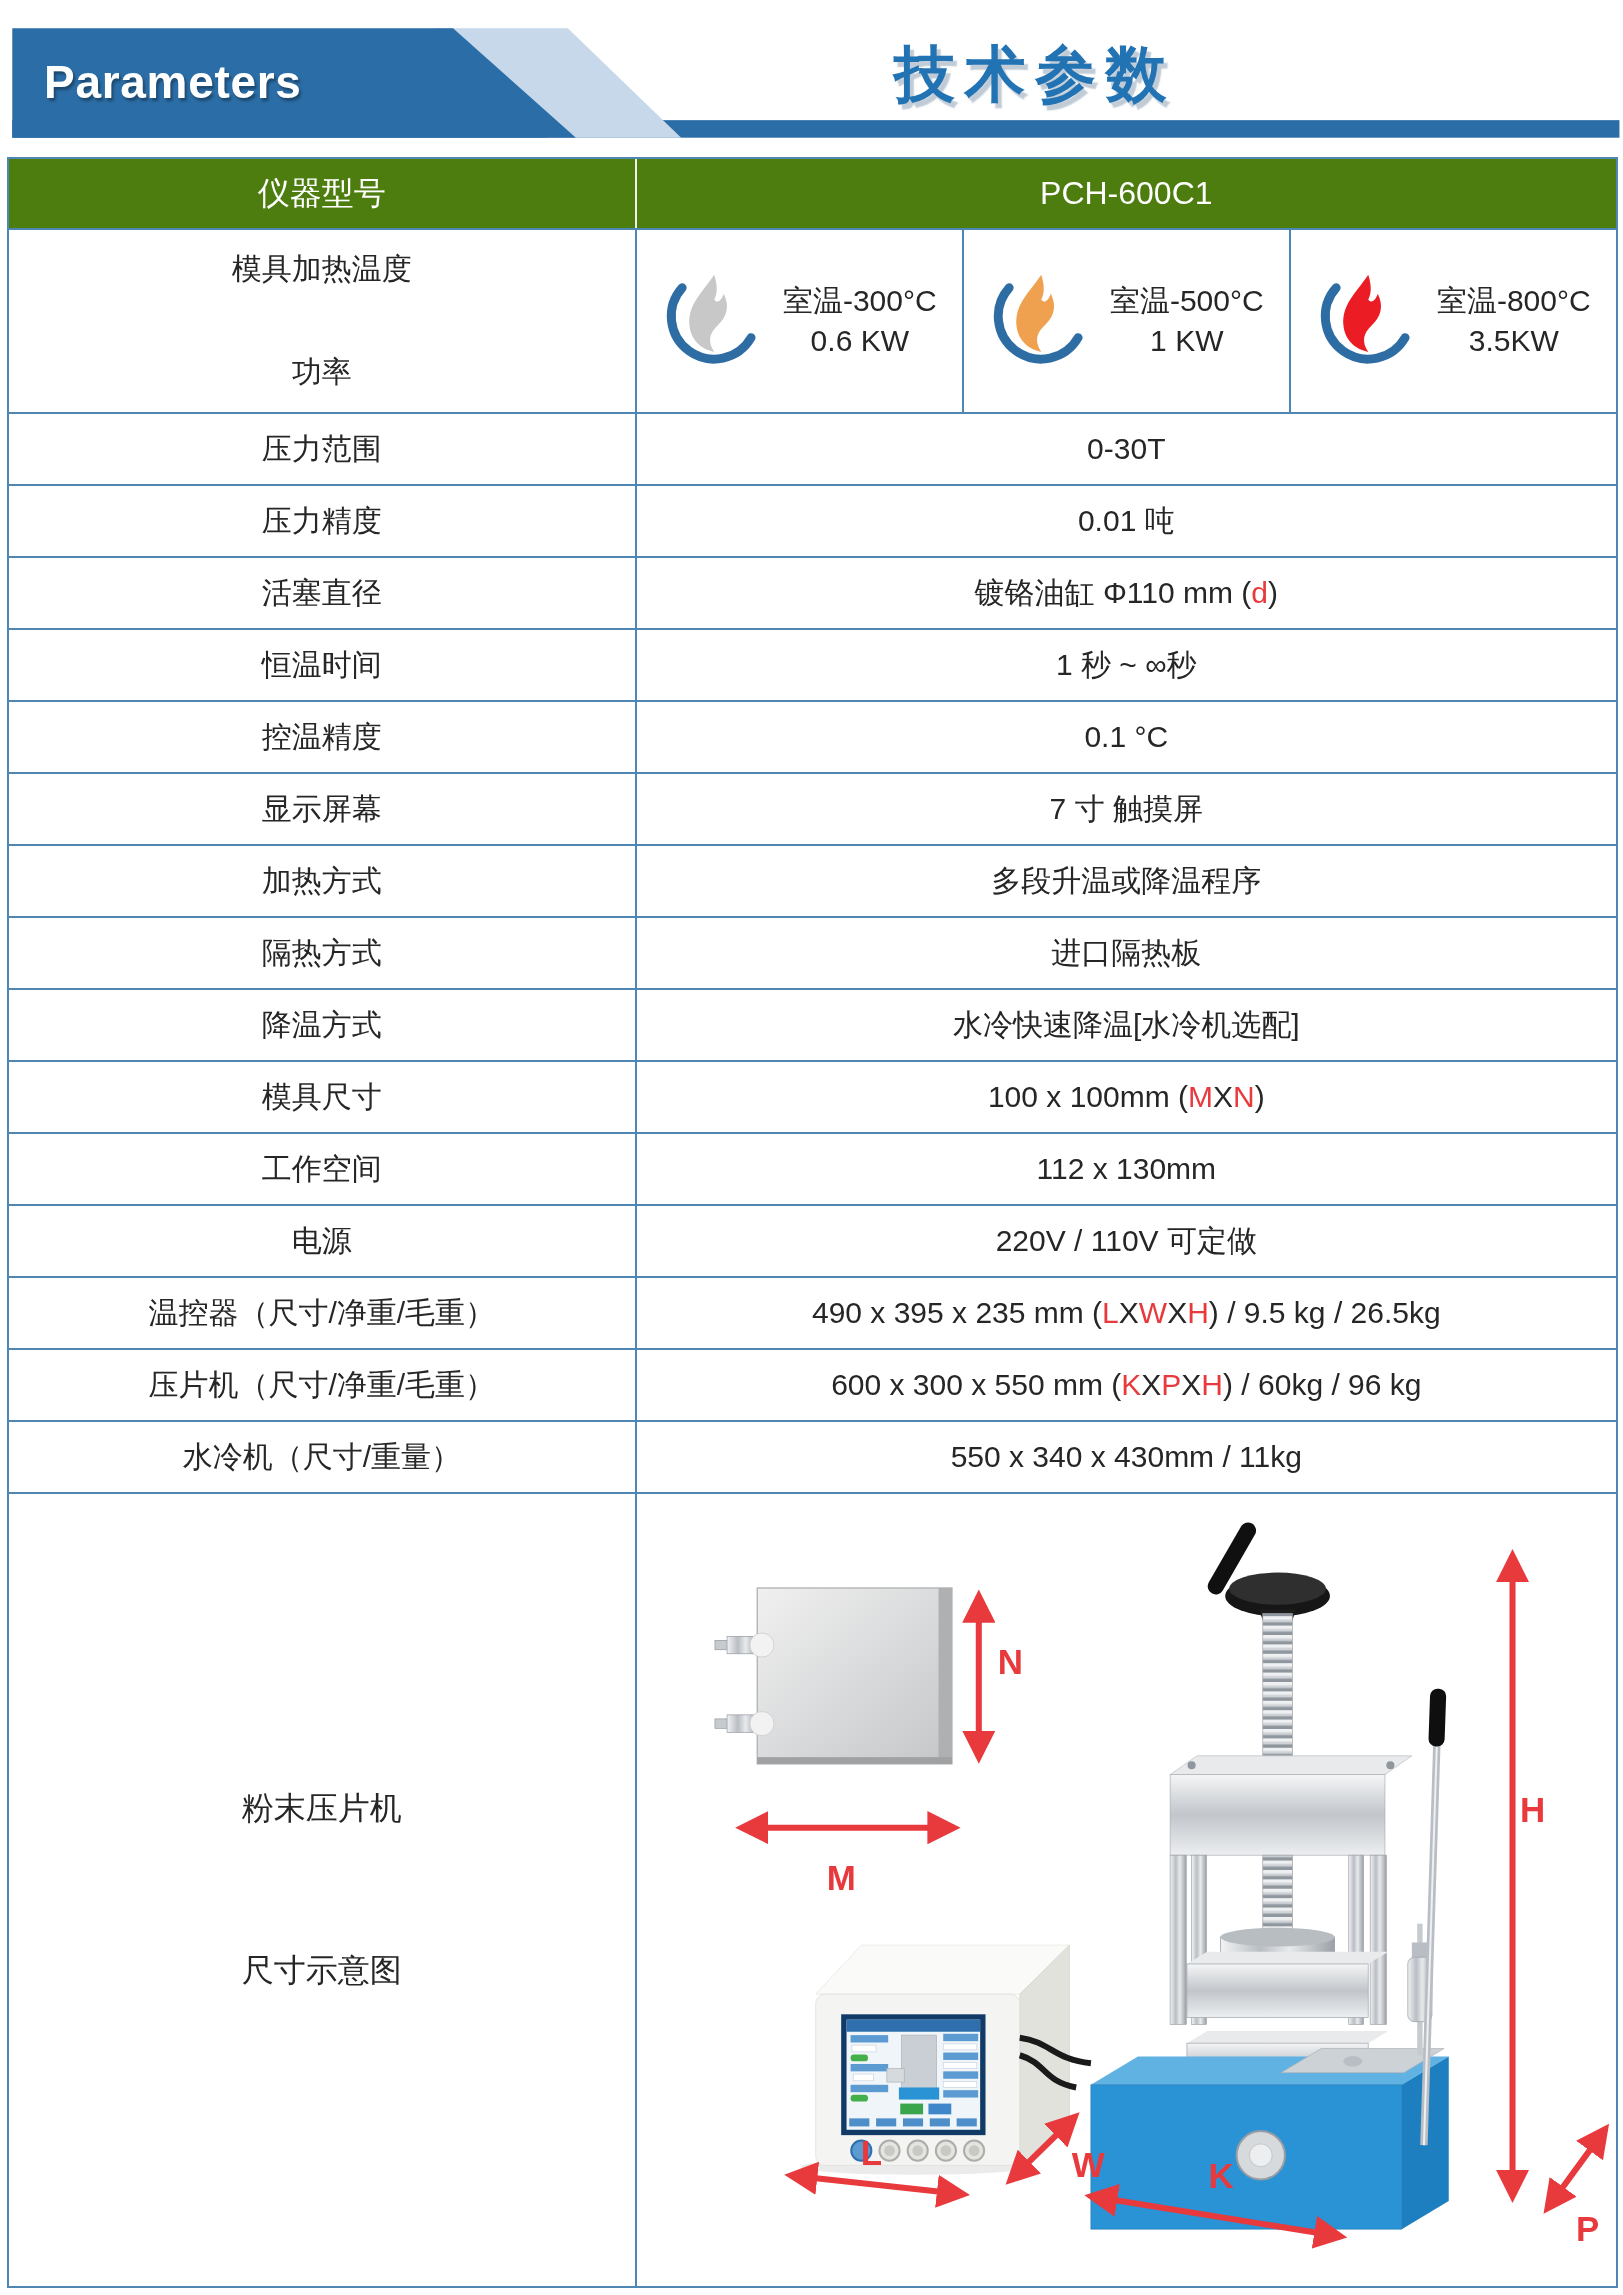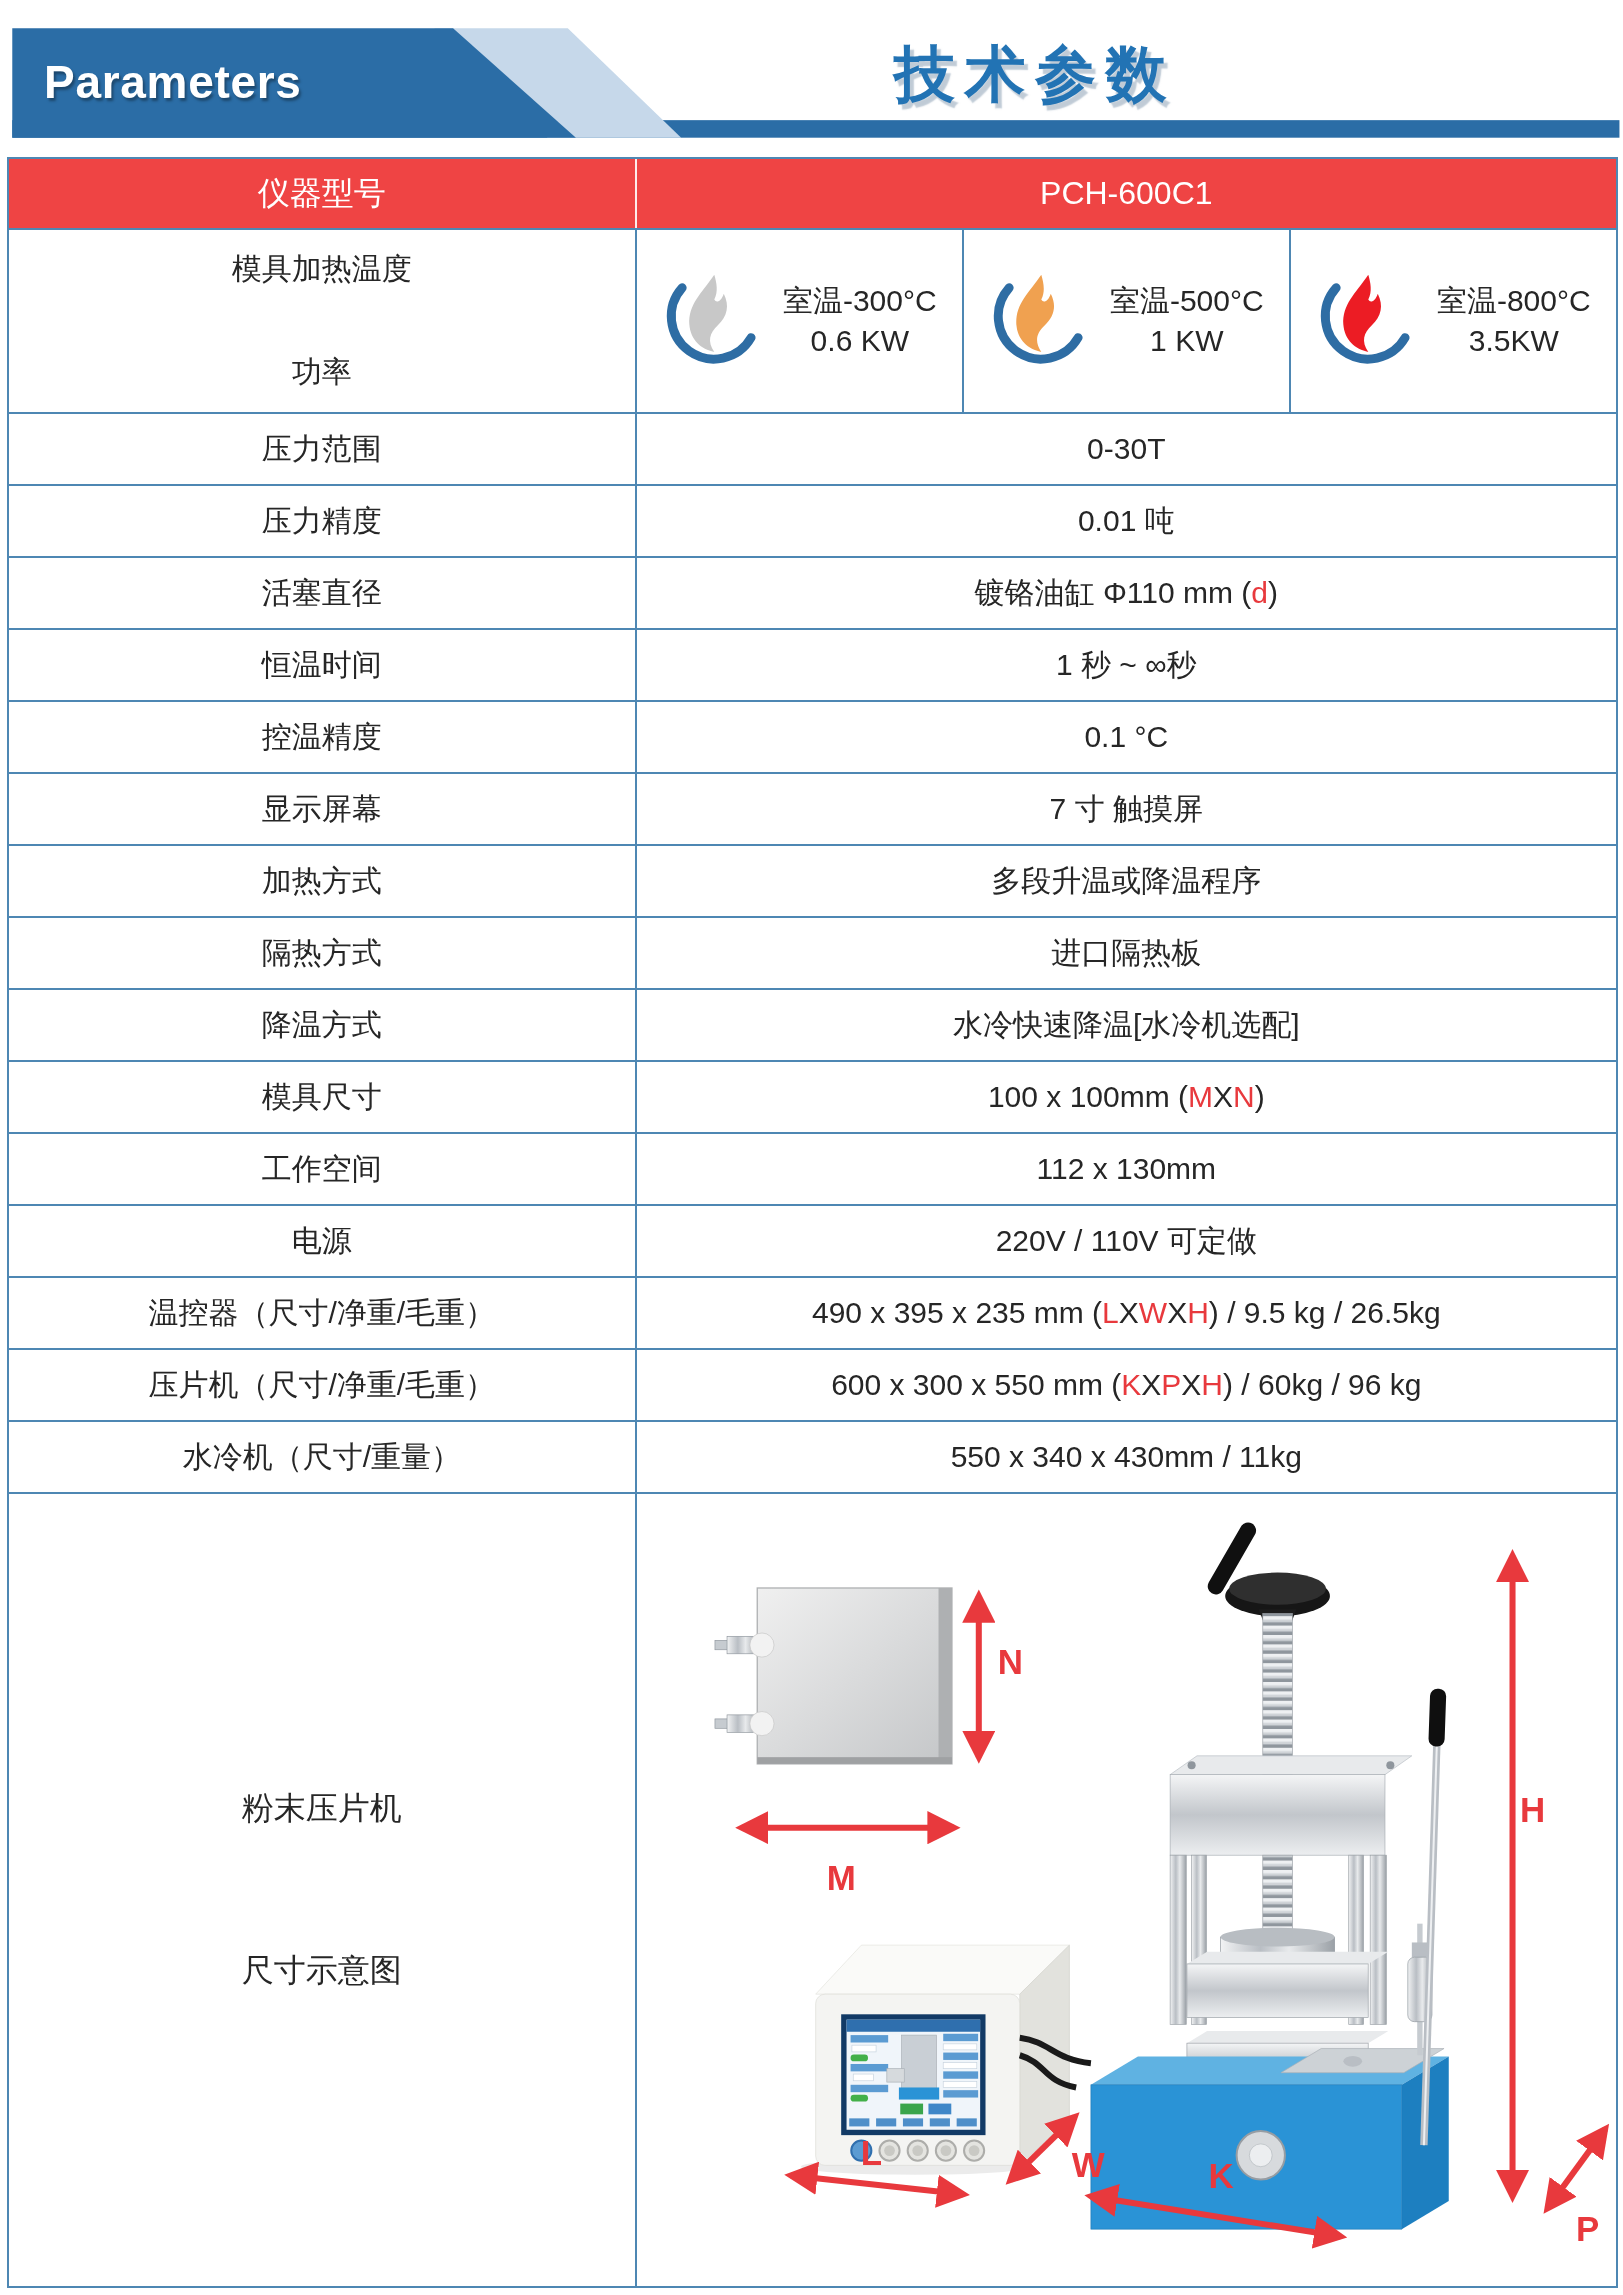--- a/index.html
+++ b/index.html
@@ -13,21 +13,21 @@
               text-shadow:2px 2.7px 2.7px rgba(0,0,0,.35);letter-spacing:0.7px;}
   .banner-title{position:absolute;left:1033px;top:34px;transform:translateX(-50%);font-size:61px;font-weight:900;
                 color:#2273b4;letter-spacing:9.5px;text-shadow:4px 4.7px 1.4px rgba(150,168,186,.6);white-space:nowrap;}
 
   
   .spec-table{position:absolute;left:6.8px;top:157px;width:1611px;height:2131px;
               border:2px solid #4e87b3;box-sizing:border-box;display:flex;flex-direction:column;background:#fff;}
   .row{display:flex;box-sizing:border-box;border-top:2.7px solid #4e87b3;}
   .row:first-child{border-top:none;}
   .r{height:72px;}
-  .r-header{height:69px;background:#ef4444;}
+  .r-header{height:69px;background:#4d7c0f;}
   .r-heat{height:184px;}
   .r-diagram{flex:1;}
   .cell{box-sizing:border-box;display:flex;align-items:center;justify-content:center;font-size:30px;color:#262626;}
   .c-label{width:628px;border-right:2px solid #4e87b3;text-align:center;}
   .c-value{flex:1;text-align:center;}
   .r-header .c-label{border-right-color:rgba(255,255,255,.9);}
   .r-header .cell{color:#fff;font-size:32px;}
   .rd{color:#e8393d;}
   .stack{display:flex;flex-direction:column;align-items:center;}
   .stack-heat{gap:62px;}

